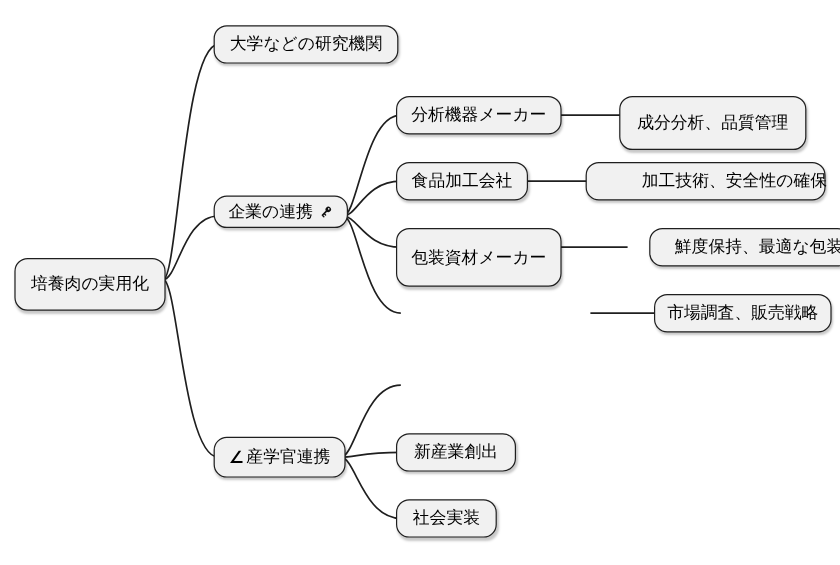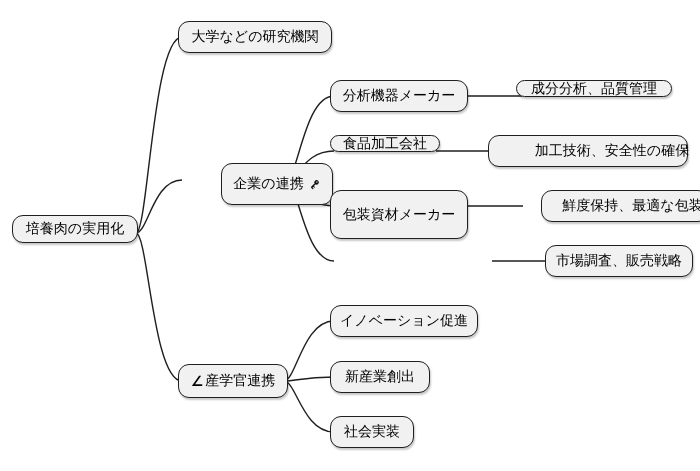--- a/index.html
+++ b/index.html
@@ -67,51 +67,51 @@
     <path d="M286,180 C298,180 304,261 334,261"></path>
     <path d="M284,381 C296,381 303,321 334,321"></path>
     <path d="M284,381 C296,381 303,377 334,377"></path>
     <path d="M284,381 C296,381 303,432 334,432"></path>
     <path d="M464,96 L522,96"></path>
     <path d="M436,151 L494,151"></path>
     <path d="M464,206 L523,206"></path>
     <path d="M492,261 L551,261"></path>
   </svg>
 
-  <div class="node" style="left:12px; top:215px; width:126px; height:28px;text-align:right;">
+  <div class="node" style="left:12px; top:215px; width:126px; height:44px;text-align:right;">
     <span>培養肉の実用化</span>
   </div>
 
   <div class="node" style="left:178px; top:21px; width:154px; height:32px;">
     <span>大学などの研究機関</span>
   </div>
 
-  <div class="node" style="left:178px; top:163px; width:112px; height:42px;margin-left:43px;">
+  <div class="node" style="left:178px; top:163px; width:112px; height:27px;">
     <span>企業の連携</span>
     <span class="icon">
       <svg width="13" height="13" viewBox="0 0 24 24">
         <g transform="rotate(45 12 12)" fill="#111111">
           <circle cx="12" cy="6.6" r="4.2"></circle>
           <circle cx="12" cy="5.6" r="1.2" fill="#f1f1f1"></circle>
           <rect x="10.7" y="10" width="2.6" height="10.5" rx="1"></rect>
           <rect x="12" y="14.6" width="4.2" height="2.2" rx="1"></rect>
           <rect x="12" y="18.3" width="4.2" height="2.2" rx="1"></rect>
         </g>
       </svg>
     </span>
   </div>
 
   <div class="node" style="left:330px; top:80px; width:138px; height:32px;">
     <span>分析機器メーカー</span>
   </div>
-  <div class="node" style="left:516px; top:80px; width:156px; height:17px;">
+  <div class="node" style="left:516px; top:80px; width:156px; height:45px;">
     <span>成分分析、品質管理</span>
   </div>
 
-  <div class="node" style="left:330px; top:135px; width:110px; height:17px;">
+  <div class="node" style="left:330px; top:135px; width:110px; height:32px;">
     <span>食品加工会社</span>
   </div>
   <div class="node" style="left:488px; top:135px; width:200px; height:32px;padding-left:48px;">
     <span>加工技術、安全性の確保</span>
   </div>
 
   <div class="node" style="left:330px; top:190px; width:138px; height:49px;">
     <span>包装資材メーカー</span>
   </div>
   <div class="node" style="left:541px; top:190px; width:168px; height:32px;padding-left:15px;">
@@ -120,23 +120,20 @@
 
   <div class="node" style="left:545px; top:245px; width:148px; height:32px;">
     <span>市場調査、販売戦略</span>
   </div>
 
   <div class="node" style="left:178px; top:364px; width:110px; height:34px;">
     <span class="icon angle-glyph">∠</span>
     <span style="margin-left:-3px;">産学官連携</span>
   </div>
 
-  <div class="node" style="left:330px; top:305px; width:148px; height:32px;">
-    <span>イノベーション促進</span>
-  </div>
   <div class="node" style="left:330px; top:361px; width:100px; height:32px;">
     <span>新産業創出</span>
   </div>
   <div class="node" style="left:330px; top:416px; width:84px; height:32px;">
     <span>社会実装</span>
   </div>
 
 </div>
 
 </body></html>

